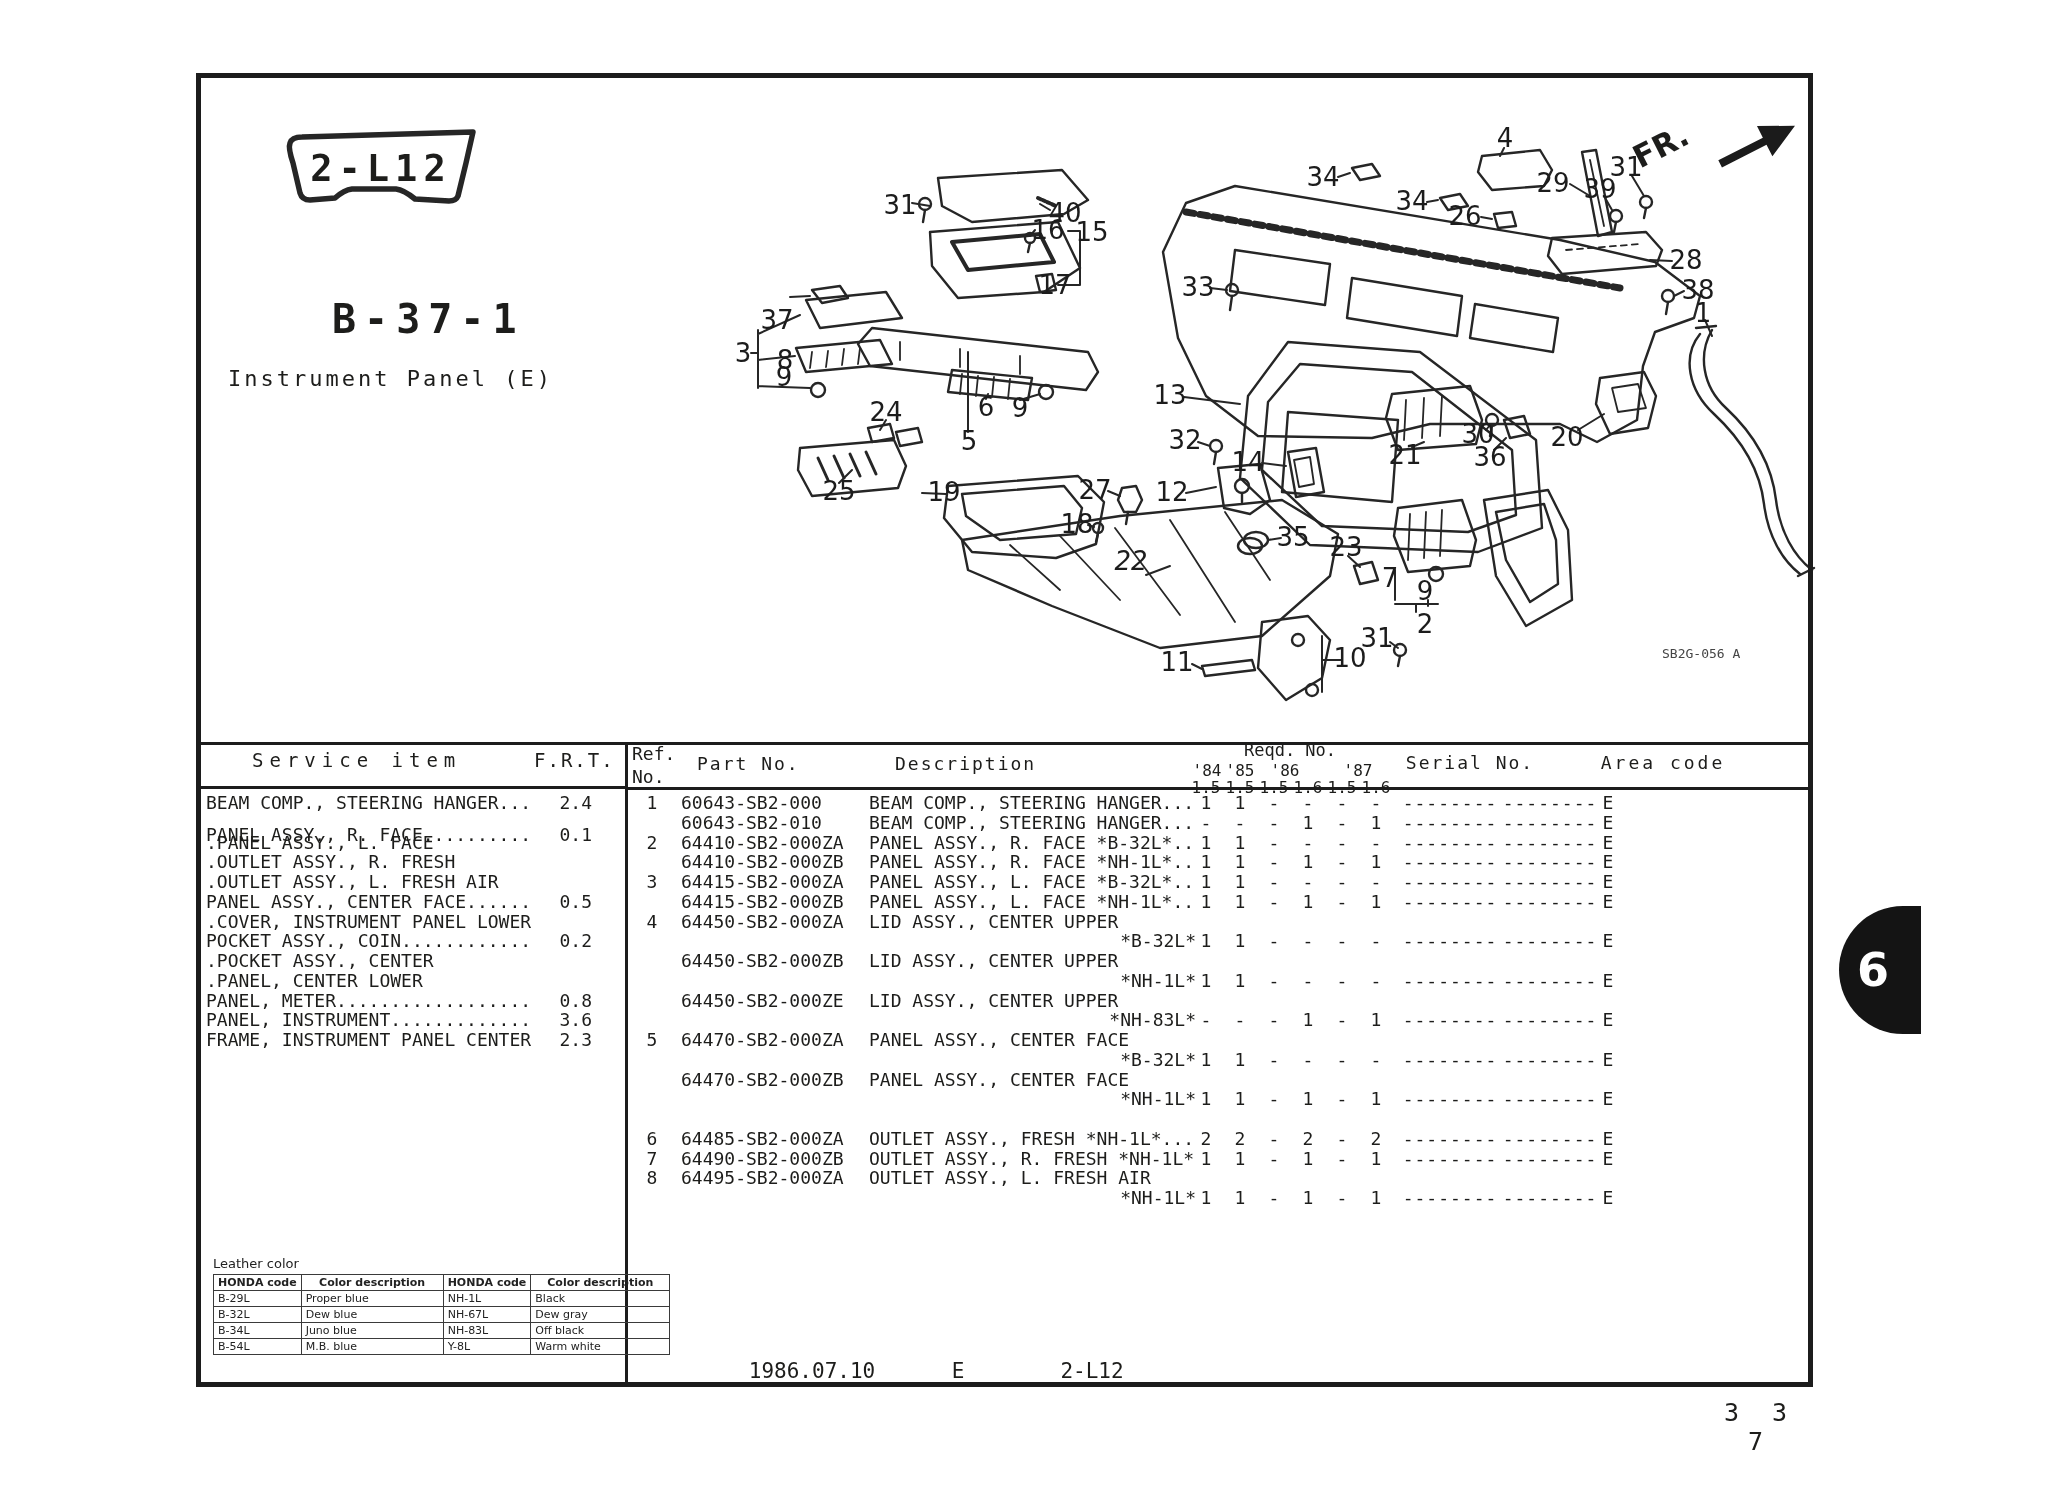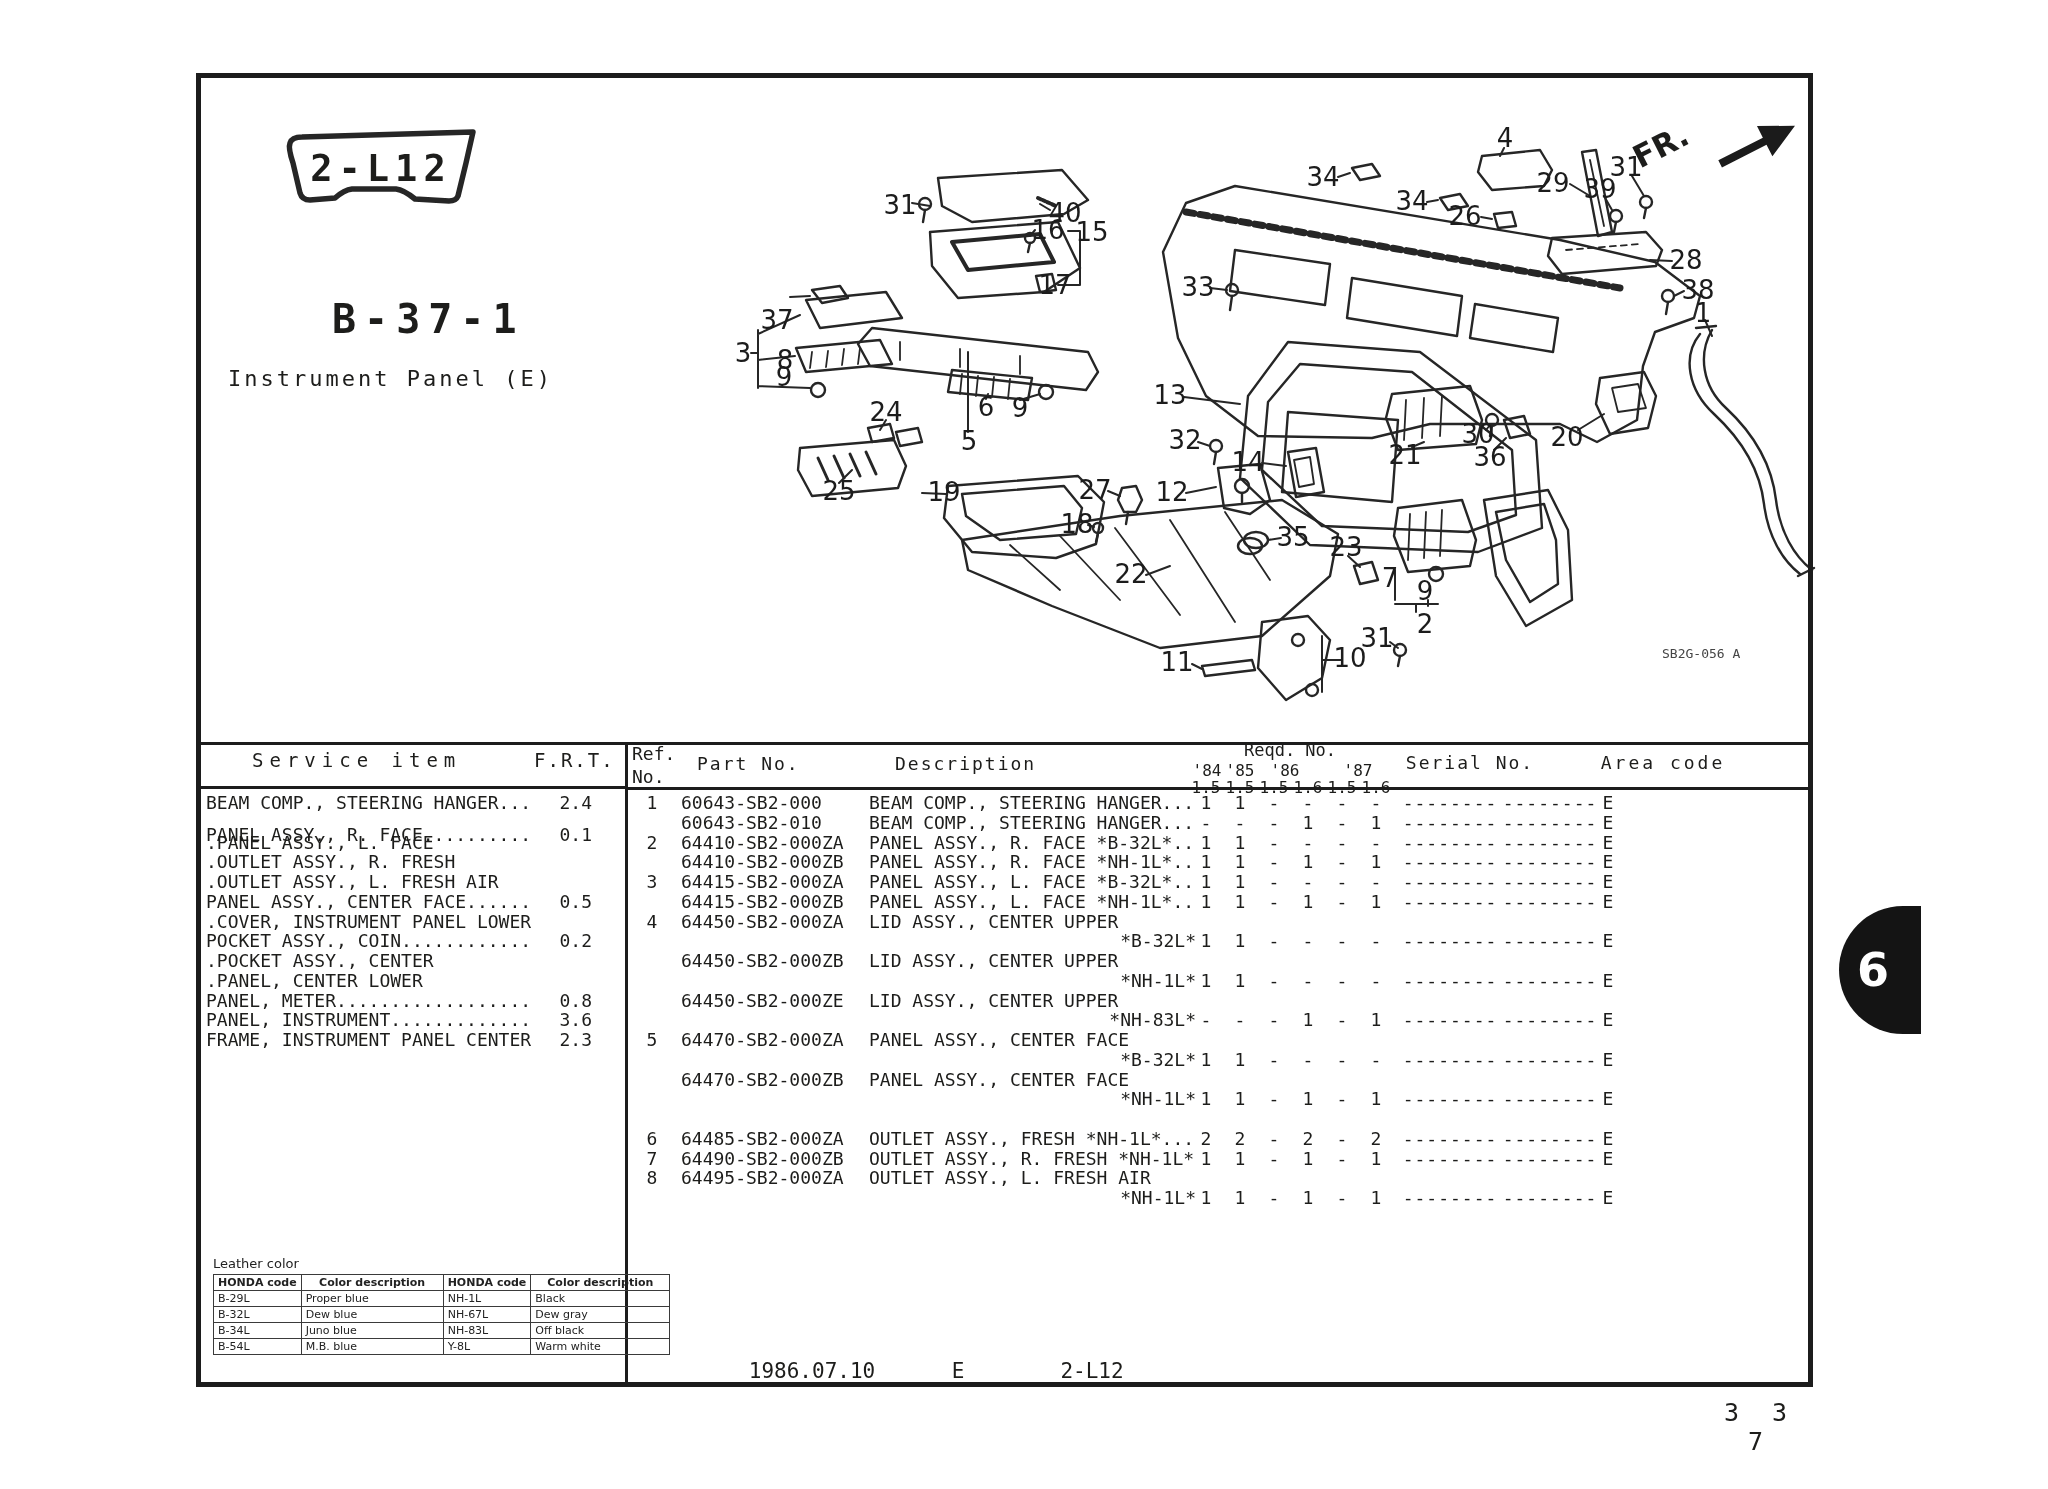--- a/index.html
+++ b/index.html
@@ -185,21 +185,21 @@
       <div class="callout" style="left: 1020px; top: 408px;">9</div>
       <div class="callout" style="left: 969px; top: 441px;">5</div>
       <div class="callout" style="left: 839px; top: 491px;">25</div>
       <div class="callout" style="left: 908px; top: 492px; margin-left: 36px;">19</div>
       <div class="callout" style="left: 1095px; top: 490px;">27</div>
       <div class="callout" style="left: 1172px; top: 492px;">12</div>
       <div class="callout" style="left: 1077px; top: 524px;">18</div>
       <div class="callout" style="left: 1248px; top: 462px;">14</div>
       <div class="callout" style="left: 1293px; top: 537px;">35</div>
       <div class="callout" style="left: 1346px; top: 547px;">23</div>
-      <div class="callout" style="left: 1131px; top: 574px;">22</div>
+      <div class="callout" style="left: 1131px; top: 561px; font-style: italic;">22</div>
       <div class="callout" style="left: 1390px; top: 578px;">7</div>
       <div class="callout" style="left: 1425px; top: 591px;">9</div>
       <div class="callout" style="left: 1425px; top: 624px;">2</div>
       <div class="callout" style="left: 1377px; top: 638px;">31</div>
       <div class="callout" style="left: 1350px; top: 658px;">10</div>
       <div class="callout" style="left: 1177px; top: 662px;">11</div>
       <div class="callout" style="left: 1323px; top: 177px;">34</div>
       <div class="callout" style="left: 1412px; top: 201px;">34</div>
       <div class="callout" style="left: 1465px; top: 216px;">26</div>
       <div class="callout" style="left: 1553px; top: 183px;">29</div>

